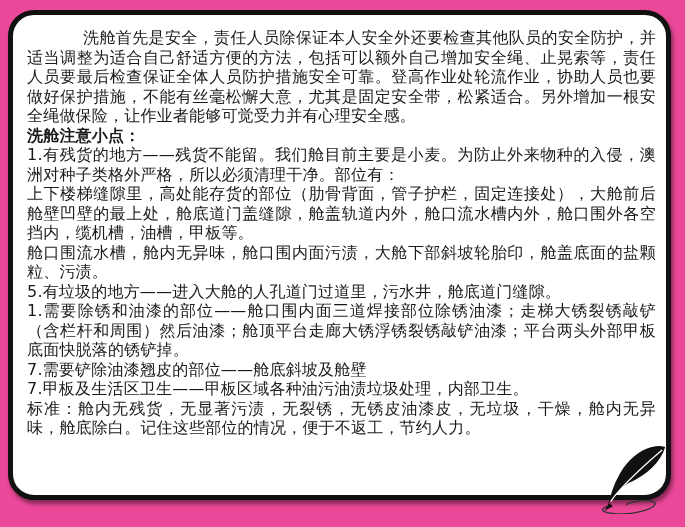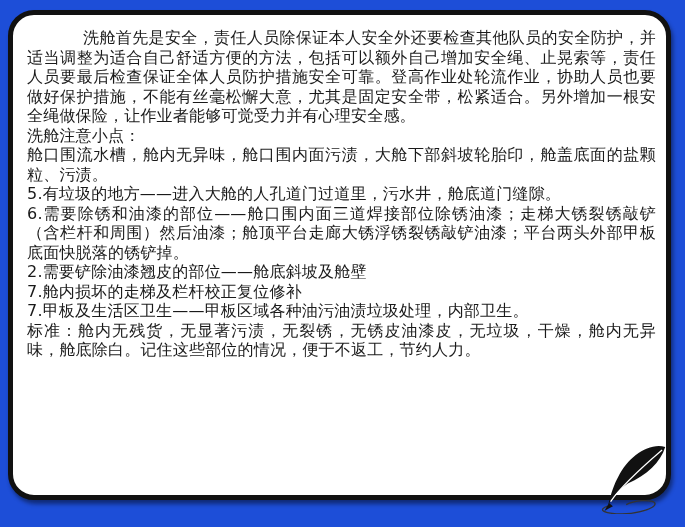--- a/index.html
+++ b/index.html
@@ -8,21 +8,21 @@
     background: #ffffff;
     width: 685px;
     height: 527px;
     font-family: "DejaVu Sans", sans-serif;
     overflow: hidden;
   }
   .page {
     position: relative;
     width: 685px;
     height: 527px;
-    background: #1d4ed8;
+    background: #ec4899;
   }
   .document-card {
     position: absolute;
     left: 8px;
     top: 10px;
     width: 663px;
     height: 490px;
     box-sizing: border-box;
     background: #ffffff;
     border: 5px solid #111111;
@@ -33,44 +33,45 @@
   }
   .doc-text {
     color: #1a1a1a;
     font-size: 16px;
     line-height: 19.5px;
     letter-spacing: 0.2px;
     text-align: justify;
   }
   .para { margin: 0; }
   .para.indent { text-indent: 56px; }
-  .para.bold { font-weight: normal; }
+  .para.bold { font-weight: bold; }
   .quill-icon {
     position: absolute;
     left: 594px;
     top: 436px;
     width: 80px;
     height: 78px;
     z-index: 5;
     pointer-events: none;
   }
 </style>
 </head>
 <body>
 
 <div class="page">
   <div class="document-card">
     <div class="doc-text">
       <p class="para indent">洗舱首先是安全，责任人员除保证本人安全外还要检查其他队员的安全防护，并适当调整为适合自己舒适方便的方法，包括可以额外自己增加安全绳、止晃索等，责任人员要最后检查保证全体人员防护措施安全可靠。登高作业处轮流作业，协助人员也要做好保护措施，不能有丝毫松懈大意，尤其是固定安全带，松紧适合。另外增加一根安全绳做保险，让作业者能够可觉受力并有心理安全感。</p>
       <p class="para bold">洗舱注意小点：</p>
+      <p class="para">1.有残货的地方——残货不能留。我们舱目前主要是小麦。为防止外来物种的入侵，澳洲对种子类格外严格，所以必须清理干净。部位有：</p>
+      <p class="para">上下楼梯缝隙里，高处能存货的部位（肋骨背面，管子护栏，固定连接处），大舱前后舱壁凹壁的最上处，舱底道门盖缝隙，舱盖轨道内外，舱口流水槽内外，舱口围外各空挡内，缆机槽，油槽，甲板等。</p>
       <p class="para">舱口围流水槽，舱内无异味，舱口围内面污渍，大舱下部斜坡轮胎印，舱盖底面的盐颗粒、污渍。</p>
       <p class="para">5.有垃圾的地方——进入大舱的人孔道门过道里，污水井，舱底道门缝隙。</p>
-      <p class="para">6.需要除锈和油漆的部位——舱口围内面三道焊接部位除锈油漆；走梯大锈裂锈敲铲（含栏杆和周围）然后油漆；舱顶平台走廊大锈浮锈裂锈敲铲油漆；平台两头外部甲板底面快脱落的锈铲掉。</p>
-      <p class="para">2.需要铲除油漆翘皮的部位——舱底斜坡及舱壁</p>
-      <p class="para">7.舱内损坏的走梯及栏杆校正复位修补</p>
+      <p class="para">1.需要除锈和油漆的部位——舱口围内面三道焊接部位除锈油漆；走梯大锈裂锈敲铲（含栏杆和周围）然后油漆；舱顶平台走廊大锈浮锈裂锈敲铲油漆；平台两头外部甲板底面快脱落的锈铲掉。</p>
+      <p class="para">7.需要铲除油漆翘皮的部位——舱底斜坡及舱壁</p>
       <p class="para">7.甲板及生活区卫生——甲板区域各种油污油渍垃圾处理，内部卫生。</p>
       <p class="para">标准：舱内无残货，无显著污渍，无裂锈，无锈皮油漆皮，无垃圾，干燥，舱内无异味，舱底除白。记住这些部位的情况，便于不返工，节约人力。</p>
     </div>
   </div>
 
   <div class="quill-icon">
     <svg width="80" height="78" viewBox="0 0 100 100" xmlns="http://www.w3.org/2000/svg">
 
       <path d="M16 90 C -6 98, 34 103, 58 97 C 82 91, 84 82, 60 83 C 50 84, 44 86, 40 88" fill="none" stroke="#333" stroke-width="1.6"></path>
 

